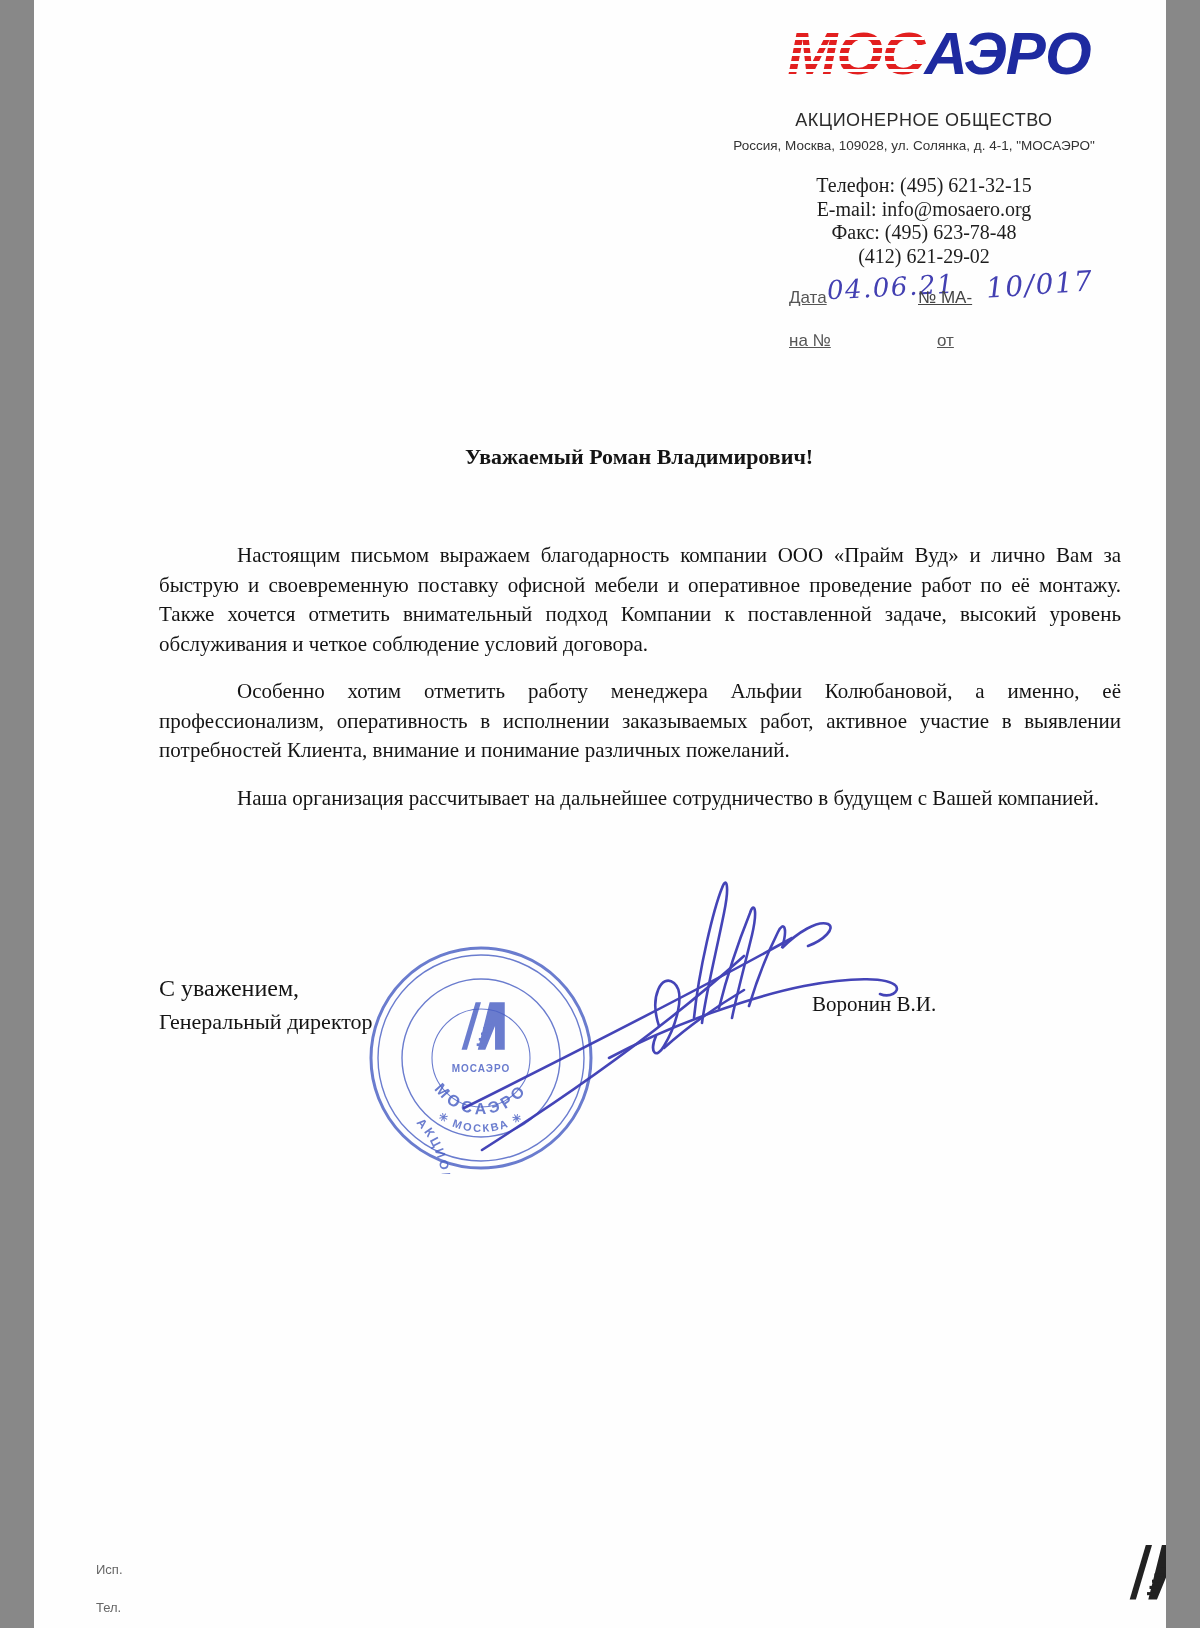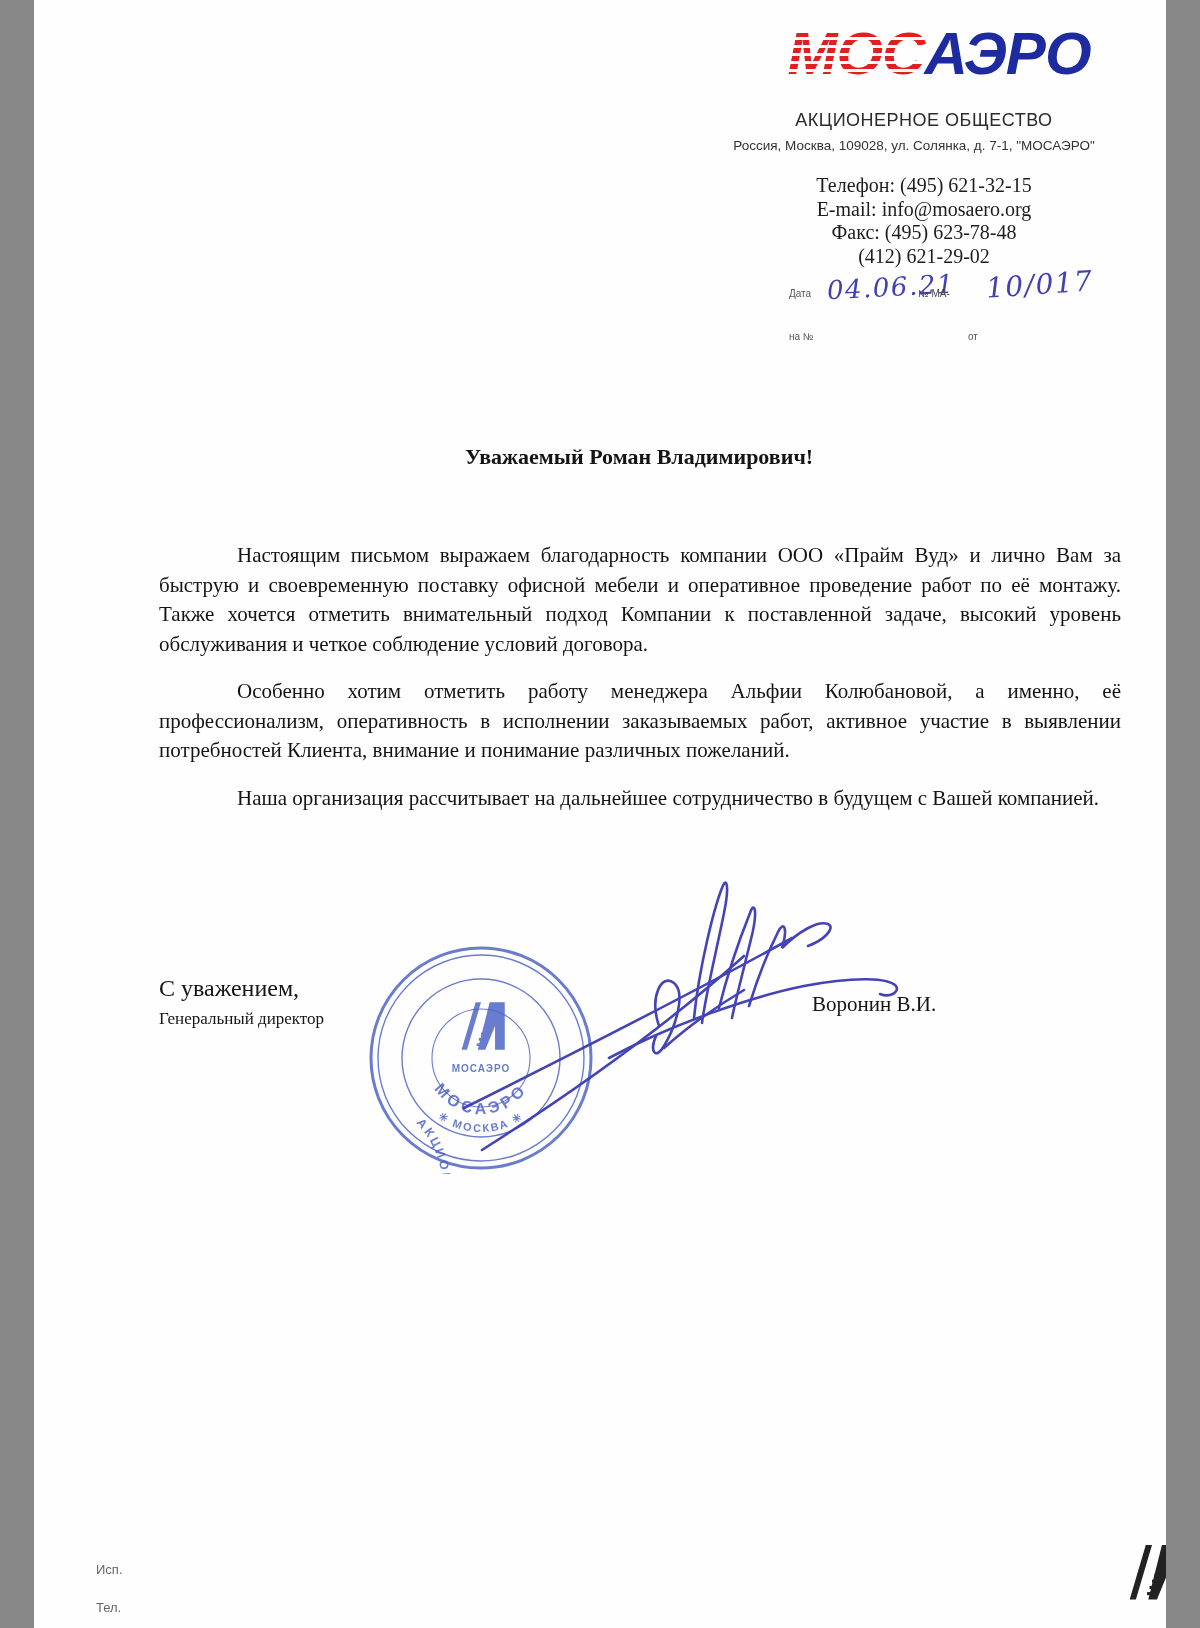--- a/index.html
+++ b/index.html
@@ -18,67 +18,67 @@
   .logo-red::after{content:"";position:absolute;inset:0;
     background:repeating-linear-gradient(180deg,transparent 0 5px,#fefefe 5px 8px);}
   .logo-blue{display:inline-block;color:#1e2aa0;}
   .org-type{left:640px;top:110px;width:500px;text-align:center;
     font-family:"Liberation Sans",sans-serif;font-size:18px;color:#2b2b2b;letter-spacing:.5px;}
   .org-address{left:600px;top:138px;width:560px;text-align:center;
     font-family:"Liberation Sans",sans-serif;font-size:13.5px;color:#333;}
   .contacts{left:670px;top:174px;width:440px;text-align:center;
     font-size:20px;line-height:23.5px;color:#1d1d1d;}
 
-  .lbl{font-family:"Liberation Sans",sans-serif;font-size:10px;color:#555;}
+  .lbl{font-family:"Liberation Sans",sans-serif;font-size:17px;color:#555;text-decoration:underline;}
   .handwriting{font-family:"DejaVu Serif",serif;font-style:italic;color:#4340b2;
     letter-spacing:1.5px;white-space:nowrap;}
 
   
   .salutation{left:125px;top:444px;width:960px;text-align:center;
     font-size:22px;font-weight:600;color:#141414;}
   .body-text{left:125px;top:541px;width:962px;}
   .body-text p{margin:0 0 18px 0;font-size:21px;line-height:29.5px;
     text-indent:78px;text-align:justify;color:#141414;}
 
   .closing1{left:125px;top:975px;font-size:24px;color:#141414;}
-  .closing2{left:125px;top:1009px;font-size:17px;color:#141414;}
+  .closing2{left:125px;top:1009px;font-size:22px;color:#141414;}
   .signer{left:778px;top:992px;font-size:21px;color:#141414;text-align:right;}
 
   
   .footer-lbl{font-family:"Liberation Sans",sans-serif;font-size:13px;color:#666;}
 
   svg text{font-family:"Liberation Sans",sans-serif;}
 </style>
 </head>
 <body>
 
 <div class="page">
 
   <div class="abs logo-wrap">
     <span class="logo-text">
       <span class="logo-red">МОС</span><span class="logo-blue">АЭРО</span>
     </span>
   </div>
 
   <div class="abs org-type">АКЦИОНЕРНОЕ ОБЩЕСТВО</div>
-  <div class="abs org-address">Россия, Москва, 109028, ул. Солянка, д. 7-1, "МОСАЭРО"</div>
+  <div class="abs org-address">Россия, Москва, 109028, ул. Солянка, д. 4-1, "МОСАЭРО"</div>
 
   <div class="abs contacts">
     <div>Телефон: (495) 621-32-15</div>
     <div>E-mail: info@mosaero.org</div>
     <div>Факс: (495) 623-78-48</div>
     <div>(412) 621-29-02</div>
   </div>
 
   <span class="abs lbl" style="left:755px;top:288px;">Дата</span>
   <span class="abs handwriting" style="left:793px;top:272px;font-size:26px;transform:rotate(-3deg);">04.06.21</span>
   <span class="abs lbl" style="left:884px;top:288px;color:#444;">№ МА-</span>
   <span class="abs handwriting" style="left:952px;top:268px;font-size:28px;transform:rotate(-4deg);">10/017</span>
   <span class="abs lbl" style="left:755px;top:331px;">на №</span>
-  <span class="abs lbl" style="left:934px;top:331px;">от</span>
+  <span class="abs lbl" style="left:903px;top:331px;">от</span>
 
   <div class="abs salutation">Уважаемый Роман Владимирович!</div>
 
   <div class="abs body-text">
     <p>Настоящим письмом выражаем благодарность компании ООО «Прайм Вуд» и лично Вам за быструю и своевременную поставку офисной мебели и оперативное проведение работ по её монтажу. Также хочется отметить внимательный подход Компании к поставленной задаче, высокий уровень обслуживания и четкое соблюдение условий договора.</p>
     <p>Особенно хотим отметить работу менеджера Альфии Колюбановой, а именно, её профессионализм, оперативность в исполнении заказываемых работ, активное участие в выявлении потребностей Клиента, внимание и понимание различных пожеланий.</p>
     <p>Наша организация рассчитывает на дальнейшее сотрудничество в будущем с Вашей компанией.</p>
   </div>
 
   <div class="abs closing1">С уважением,</div>

